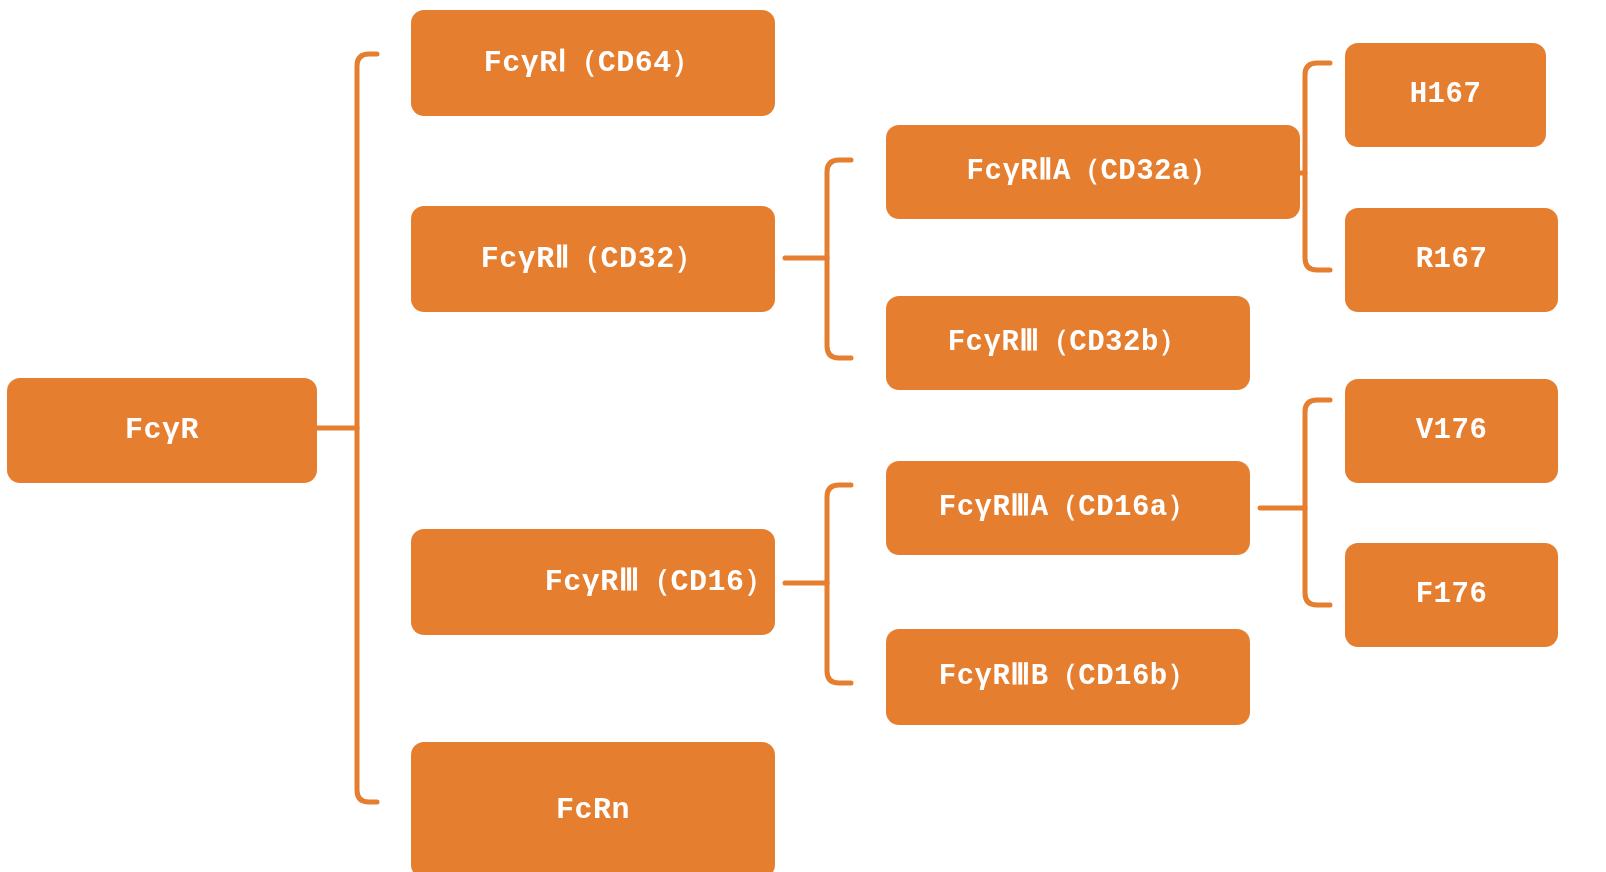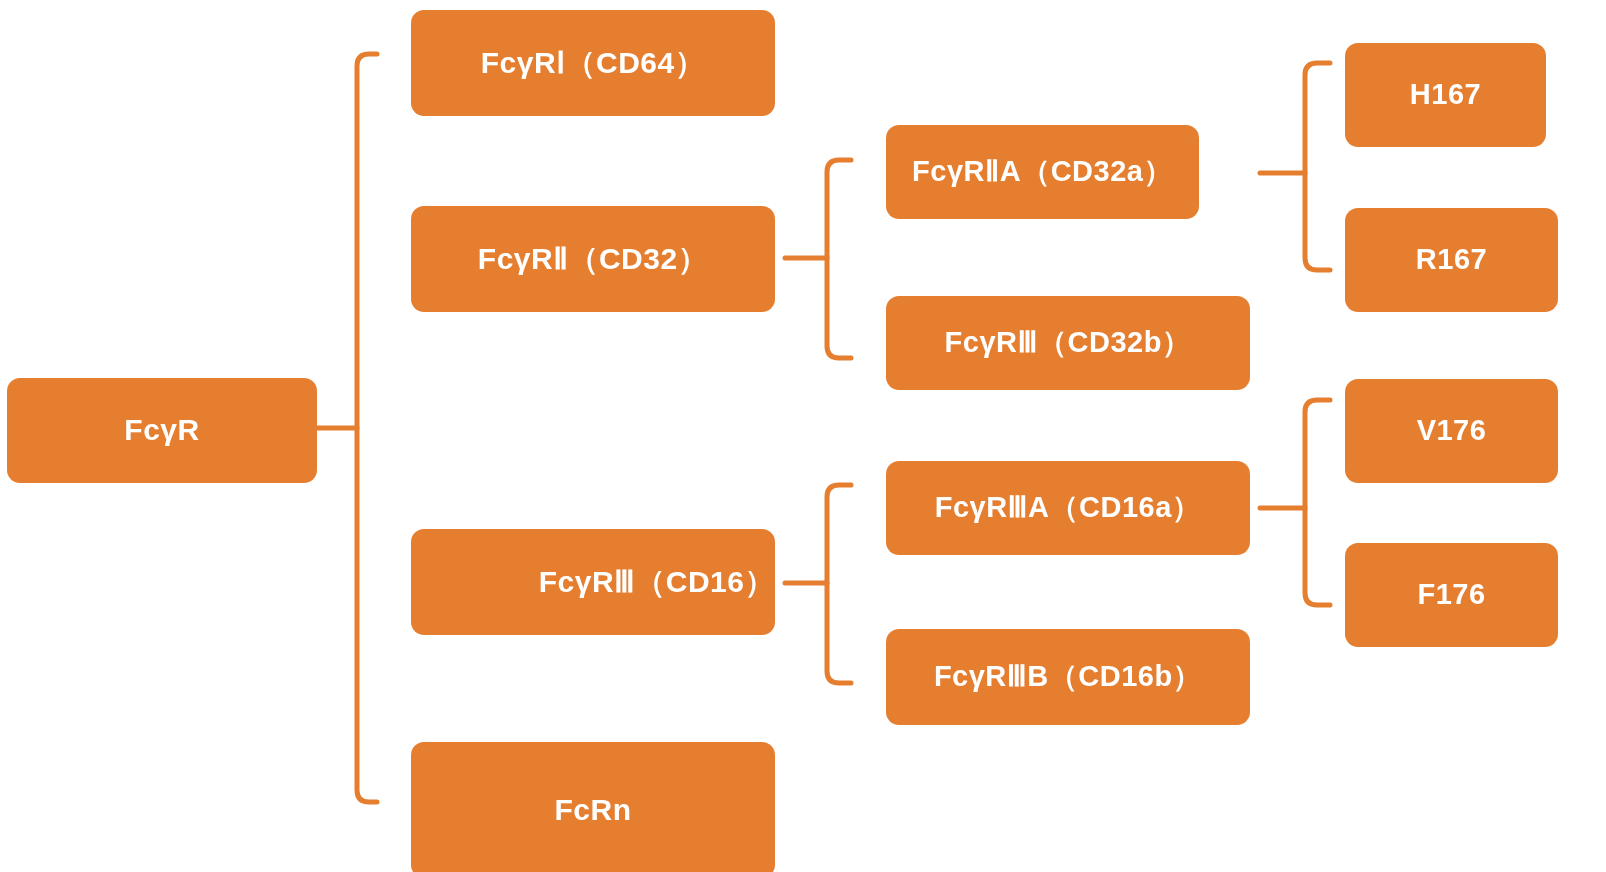--- a/index.html
+++ b/index.html
@@ -25,20 +25,21 @@
     color: #ffffff;
     display: flex;
     align-items: center;
     justify-content: center;
     text-align: center;
     font-weight: bold;
     letter-spacing: 0.5px;
     line-height: 1.15;
     white-space: nowrap;
     user-select: none;
+    font-family: Liberation Mono, monospace;
   }
   .connector {
     position: absolute;
     overflow: visible;
     pointer-events: none;
   }
   .connector path {
     fill: none;
     stroke: #E67E30;
     stroke-linecap: round;
@@ -93,21 +94,21 @@
   </div>
 
   <div class="node" style="left:411px; top:529px; width:364px; height:106px; font-size:30px;justify-content:flex-end;">
     <span>FcγRⅢ（CD16）</span>
   </div>
 
   <div class="node" style="left:411px; top:742px; width:364px; height:136px; font-size:30px;">
     <span>FcRn</span>
   </div>
 
-  <div class="node" style="left:886px; top:125px; width:313px; height:94px; font-size:29px;">
+  <div class="node" style="left:886px; top:125px; width:414px; height:94px; font-size:29px;">
     <span>FcγRⅡA（CD32a）</span>
   </div>
 
   <div class="node" style="left:886px; top:296px; width:364px; height:94px; font-size:29px;">
     <span>FcγRⅢ（CD32b）</span>
   </div>
 
   <div class="node" style="left:886px; top:461px; width:364px; height:94px; font-size:29px;">
     <span>FcγRⅢA（CD16a）</span>
   </div>

